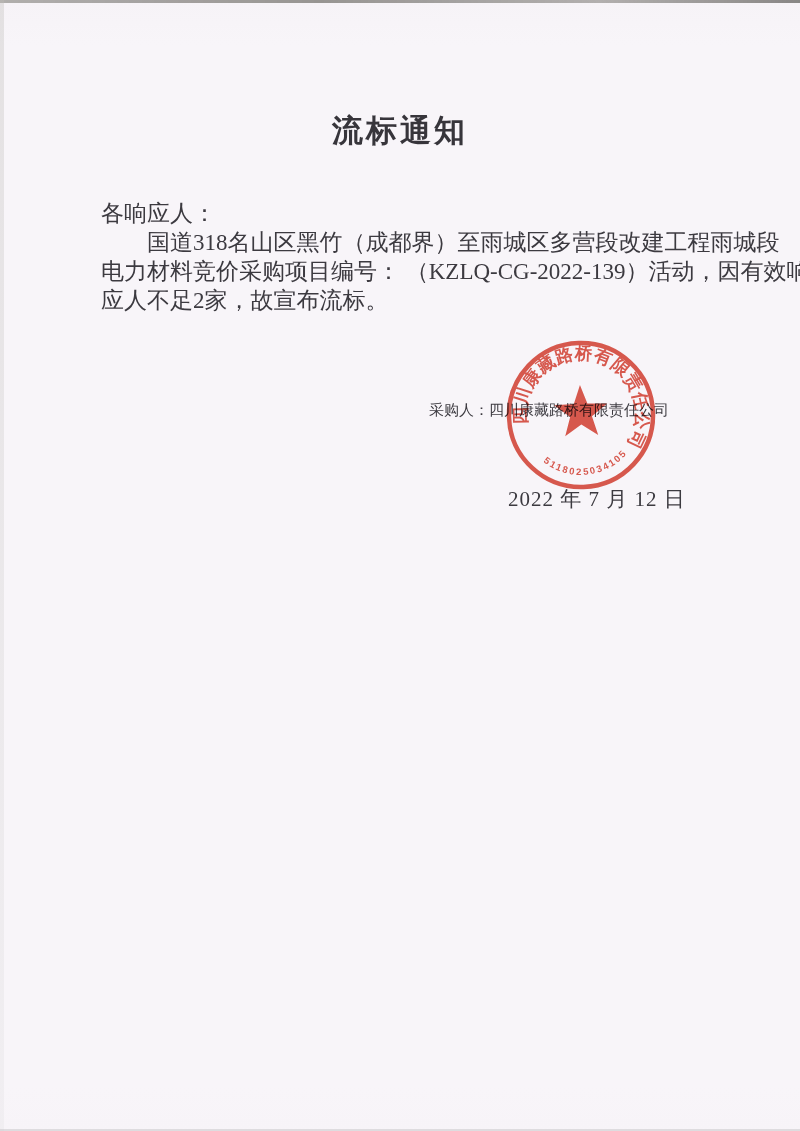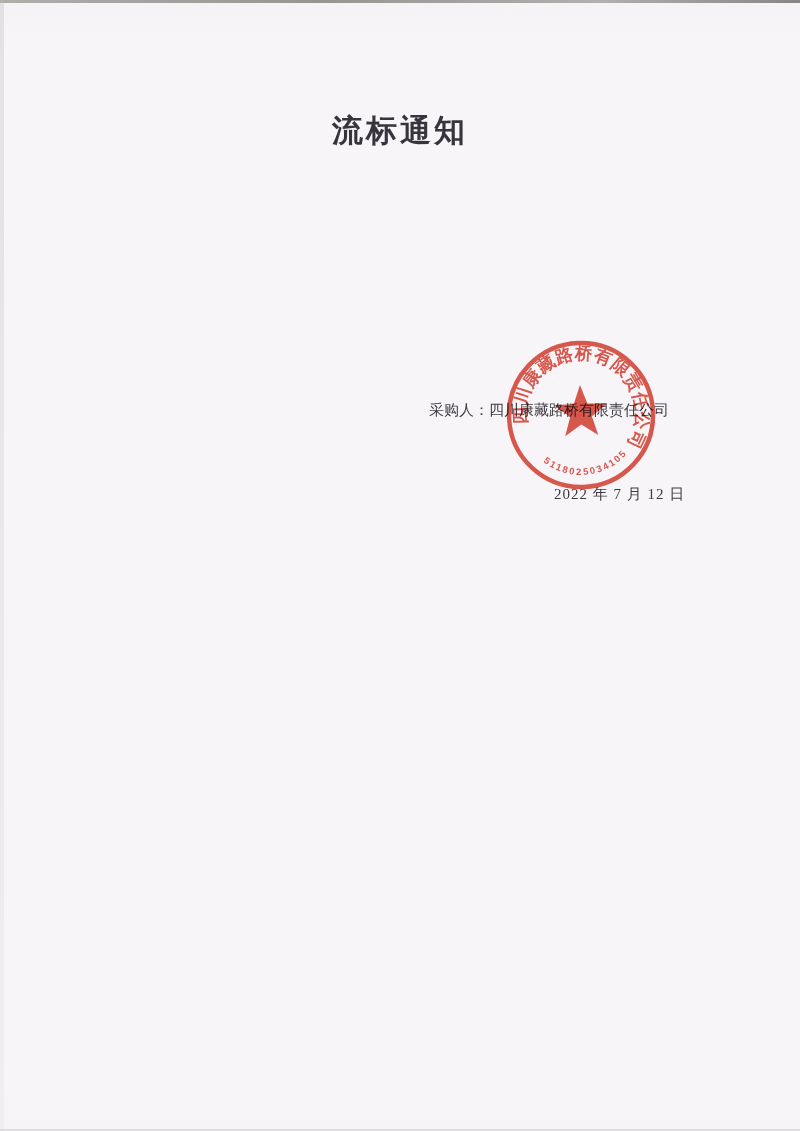--- a/index.html
+++ b/index.html
@@ -39,22 +39,22 @@
     position: absolute; left: 101px; top: 199px; width: 640px;
     font-size: 23px; line-height: 29px; color: #3c3a40;
   }
   .line { white-space: nowrap; }
   .line.indent { padding-left: 46px; }
   .purchaser-line {
     position: absolute; left: 393px; top: 401px;
     font-size: 15px; color: #3c3a40; white-space: nowrap; margin-left: 36px;
   }
   .date-line {
-    position: absolute; left: 554px; top: 485px;
-    font-size: 15px; letter-spacing: 1px; color: #3c3a40; white-space: nowrap;
+    position: absolute; left: 508px; top: 485px;
+    font-size: 21px; letter-spacing: 1px; color: #3c3a40; white-space: nowrap;
   }
   .seal {
     position: absolute; left: 502px; top: 336px;
     width: 158px; height: 158px;
     mix-blend-mode: multiply;
     opacity: 0.9;
     transform: rotate(-2deg);
   }
   .seal text {
     font-family: "Liberation Sans", "DejaVu Sans", sans-serif;
@@ -65,20 +65,26 @@
 <body>
 
 <div class="page">
 
   <div class="scan-edge-top"></div>
   <div class="scan-edge-left"></div>
   <div class="scan-edge-bottom"></div>
 
   <h1 class="doc-title">流标通知</h1>
 
+  <div class="body-block">
+    <div class="line">各响应人：</div>
+    <div class="line indent">国道318名山区黑竹（成都界）至雨城区多营段改建工程雨城段</div>
+    <div class="line">电力材料竞价采购项目编号： （KZLQ-CG-2022-139）活动，因有效响</div>
+    <div class="line">应人不足2家，故宣布流标。</div>
+  </div>
 
   <div class="purchaser-line">采购人：四川康藏路桥有限责任公司</div>
 
   <div class="date-line">2022 年 7 月 12 日</div>
 
   <svg class="seal" viewBox="0 0 158 158" xmlns="http://www.w3.org/2000/svg">
     <defs>
       <path id="arcTop" d="M 51.5 125.6 A 55 55 0 1 1 106.5 125.6" fill="none"></path>
       <path id="arcBottom" d="M 22.6 99.5 A 60 60 0 0 0 135.4 99.5" fill="none"></path>
     </defs>

